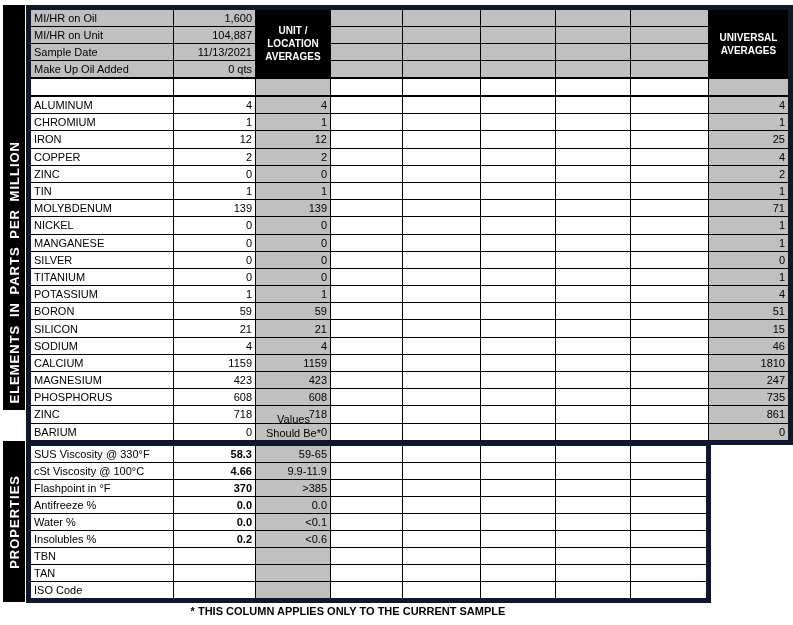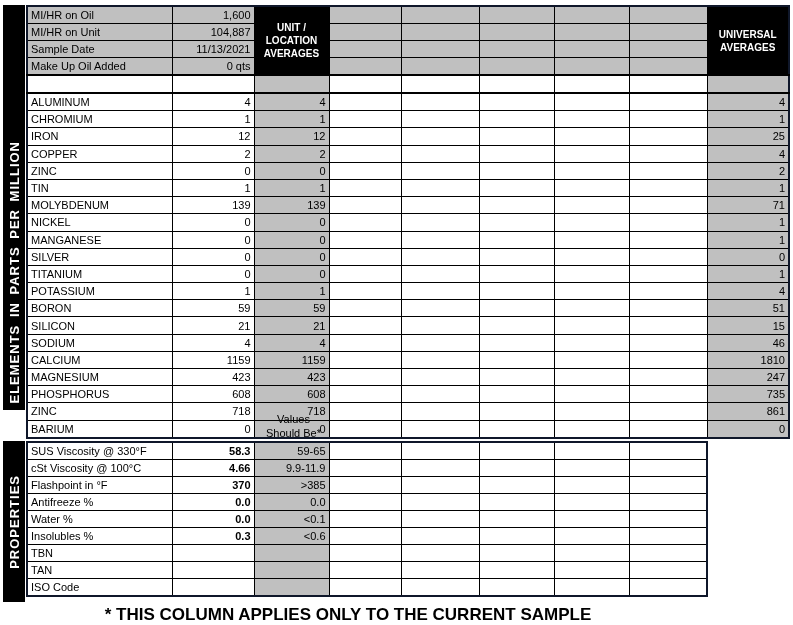--- a/index.html
+++ b/index.html
@@ -1,19 +1,19 @@
 <!DOCTYPE html>
 <html><head>
 <meta charset="utf-8">
 <style>
   html,body{margin:0;padding:0;background:#fff;}
   .page{position:relative;width:793px;height:625px;background:#ffffff;
         font-family:"Liberation Sans",sans-serif;color:#000;overflow:hidden;}
 
-  table{border-collapse:collapse;table-layout:fixed;position:absolute;border:2px solid #0f172a;}
+  table{border-collapse:collapse;table-layout:fixed;position:absolute;border:5px solid #0f172a;}
   td{border:1px solid #000;font-size:11px;height:16px;padding:0 3px;
      white-space:nowrap;overflow:hidden;vertical-align:middle;}
   tr.el td{height:16.2px;}
   .gray{background:#c0c0c0;}
   .num{text-align:right;}
   .bold{font-weight:bold;padding-left:47px;}
   .blackcell{background:#000;color:#fff;font-weight:bold;text-align:center;
              font-size:10px;line-height:13px;padding:0 2px;}
   tr.spacer td{border-top-width:2px;border-bottom-width:2px;}
 
@@ -25,21 +25,21 @@
   .vbar span{writing-mode:vertical-rl;transform:rotate(180deg);color:#fff;
              font-weight:bold;font-size:13px;letter-spacing:1px;word-spacing:3px;
              white-space:nowrap;}
   .vbar-elements{top:5px;height:405px;align-items:flex-end;}
   .vbar-elements span{margin-bottom:7px;}
   .vbar-properties{top:441px;height:161px;align-items:center;}
 
   .values-note{position:absolute;left:255px;top:412px;width:77px;
                text-align:center;font-size:11px;line-height:14px;}
   .footer-note{position:absolute;left:0;top:605px;width:696px;
-               text-align:center;font-size:17px;font-weight:bold;}
+               text-align:center;font-size:11px;font-weight:bold;}
 </style>
 </head>
 <body>
 
 <div class="page">
 
   <div class="vbar vbar-elements">
     <span>ELEMENTS IN PARTS PER MILLION</span>
   </div>
 
@@ -401,21 +401,21 @@
           <td class="num bold">0.0</td>
           <td class="num gray">&lt;0.1</td>
           <td></td>
           <td></td>
           <td></td>
           <td></td>
           <td></td>
         </tr>
         <tr>
           <td>Insolubles %</td>
-          <td class="num bold">0.3</td>
+          <td class="num bold">0.2</td>
           <td class="num gray">&lt;0.6</td>
           <td></td>
           <td></td>
           <td></td>
           <td></td>
           <td></td>
         </tr>
         <tr>
           <td>TBN</td>
           <td class="num bold"></td>

